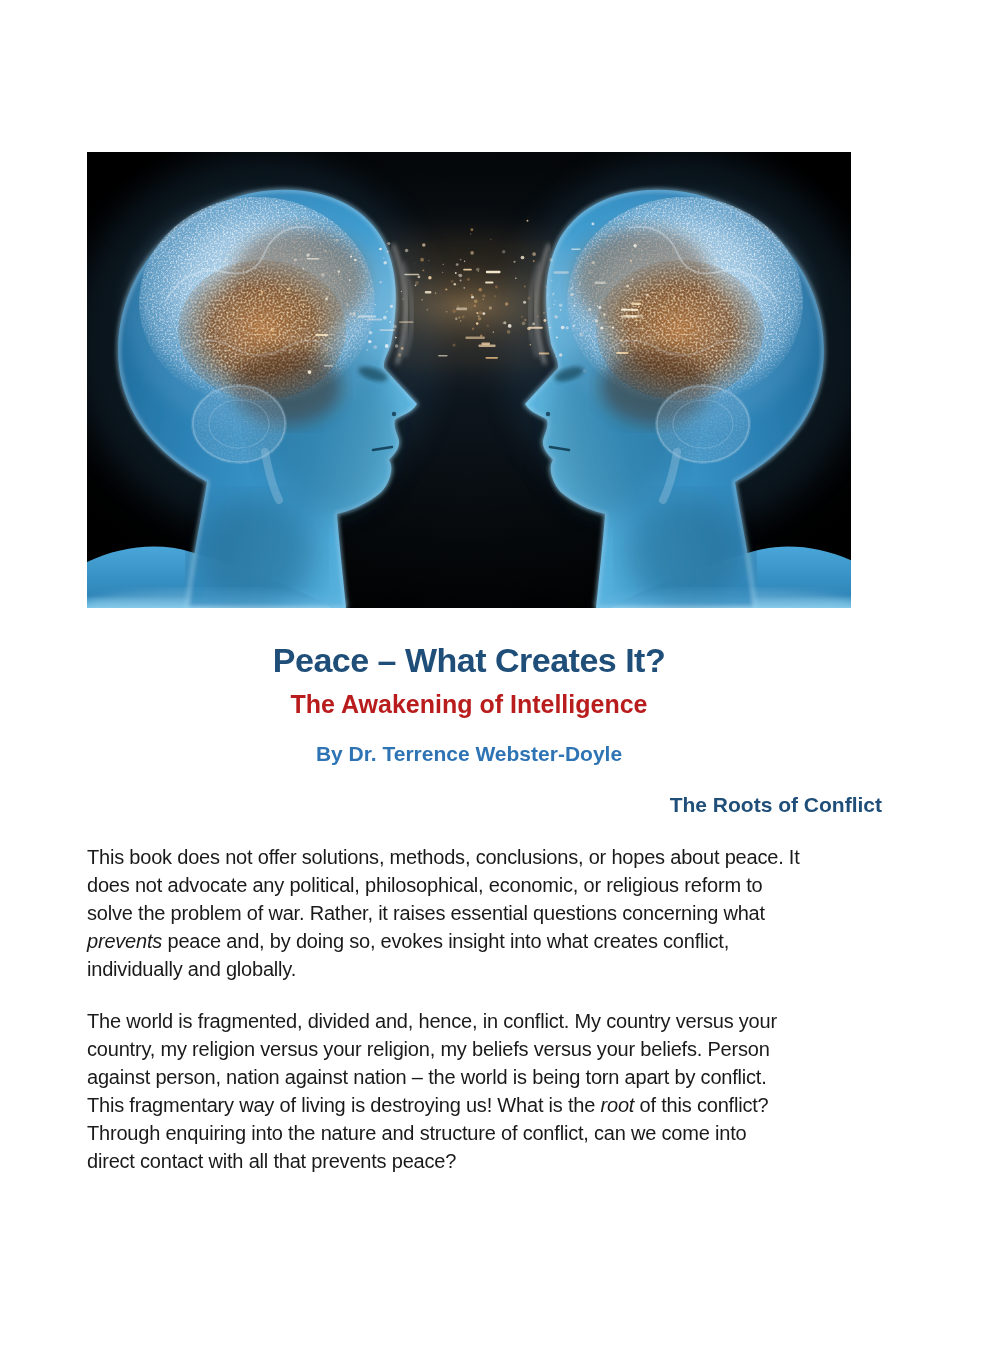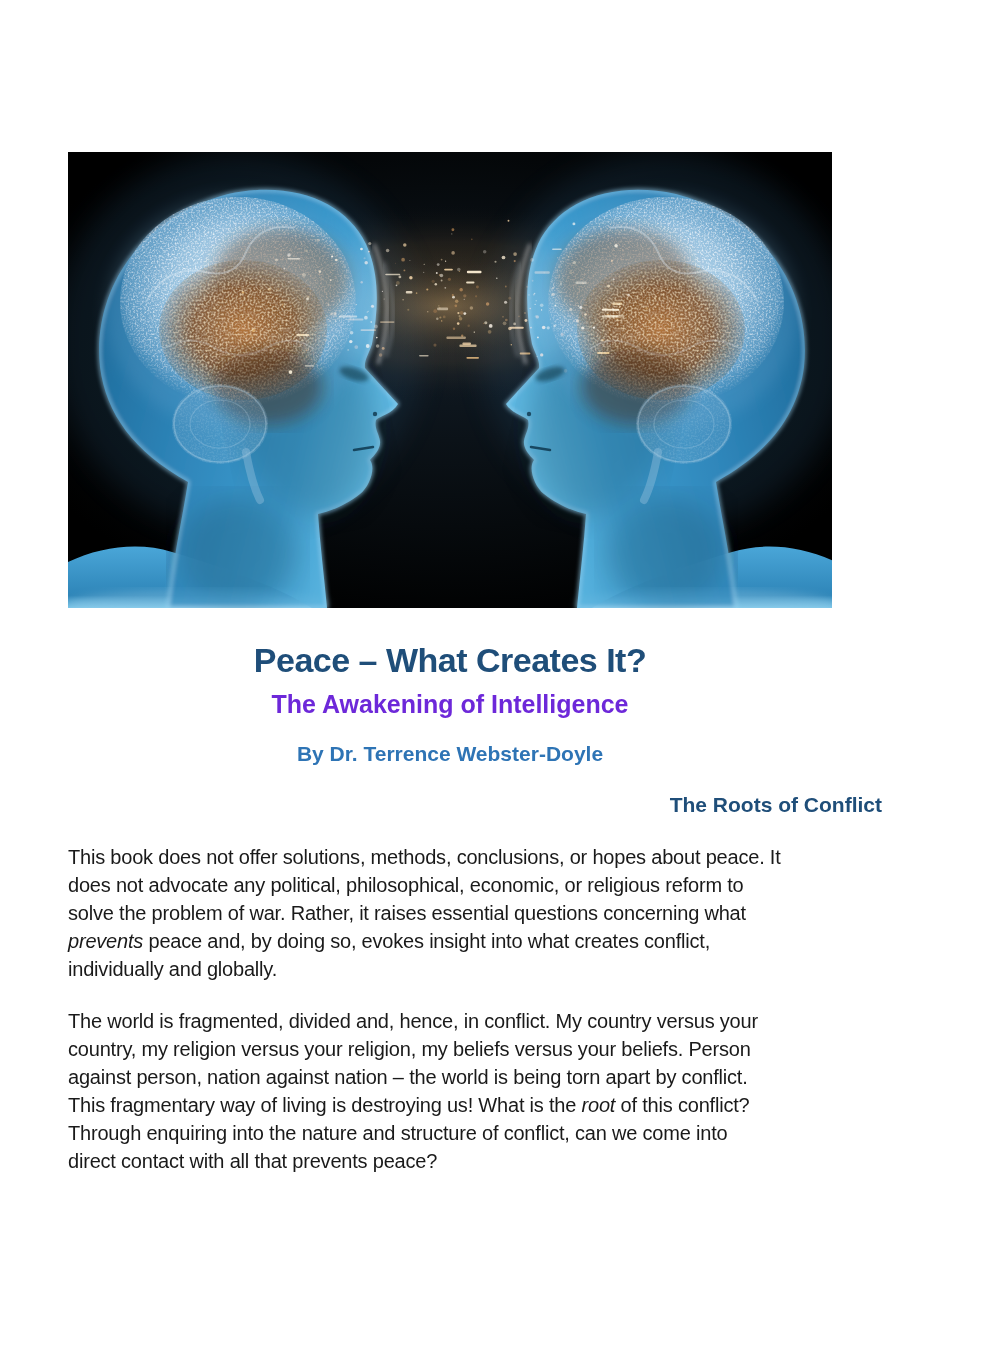--- a/index.html
+++ b/index.html
@@ -3,32 +3,32 @@
 <meta charset="utf-8">
 <style>
   html,body{margin:0;padding:0;background:#ffffff;}
   .page{
     position:relative;
     width:1000px;height:1361px;
     background:#ffffff;
     font-family:"Liberation Sans","DejaVu Sans",sans-serif;
     overflow:hidden;
   }
-  .content{padding:152px 118px 0 68px;}
+  .content{padding:152px 118px 0 87px;}
   .hero{display:block;width:764px;height:456px;background:#000;}
   .doc-title{
     margin:32px 0 0 0;
     font-size:34px;line-height:1.2;font-weight:bold;
     letter-spacing:-0.5px;
     color:#1F4E79;text-align:center;width:764px;
   }
   .doc-subtitle{
     margin:8px 0 0 0;
     font-size:25px;line-height:1.2;font-weight:bold;
-    color:#6d28d9;text-align:center;width:764px;
+    color:#b91c1c;text-align:center;width:764px;
   }
   .byline{
     margin:22px 0 0 0;
     font-size:21px;line-height:1.2;font-weight:bold;
     color:#2E74B5;text-align:center;width:764px;
   }
   .section-heading{
     margin:26px 0 0 0;
     font-size:21px;line-height:1.2;font-weight:bold;
     color:#1F4E79;text-align:right;

